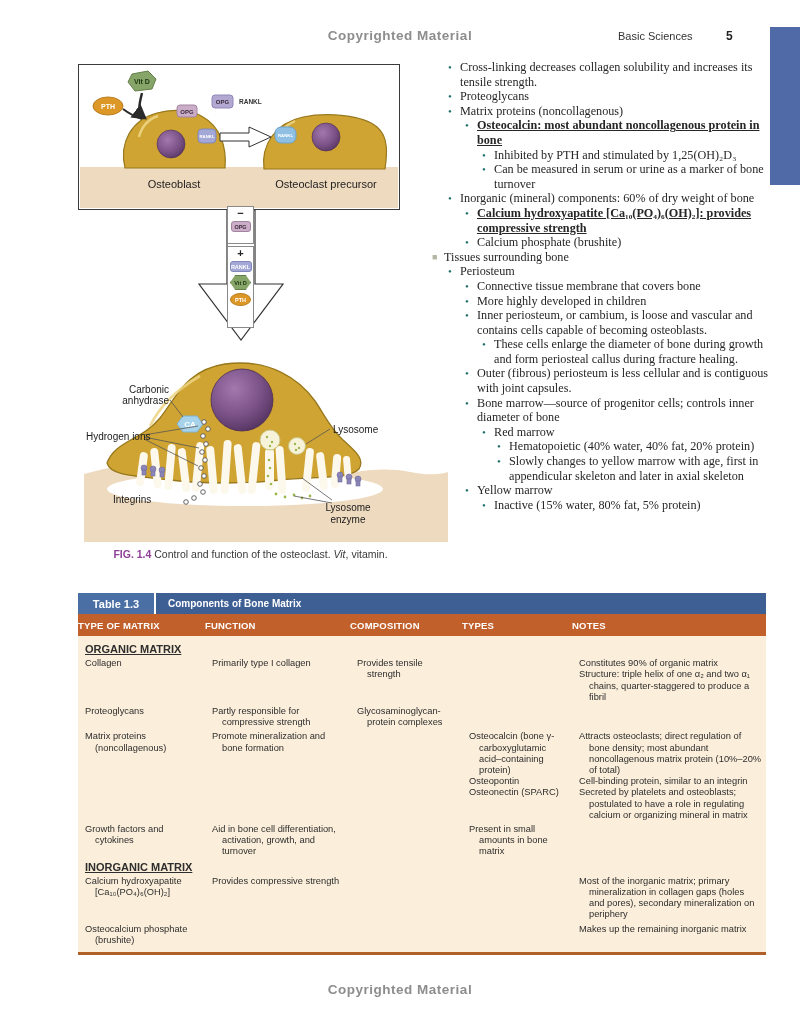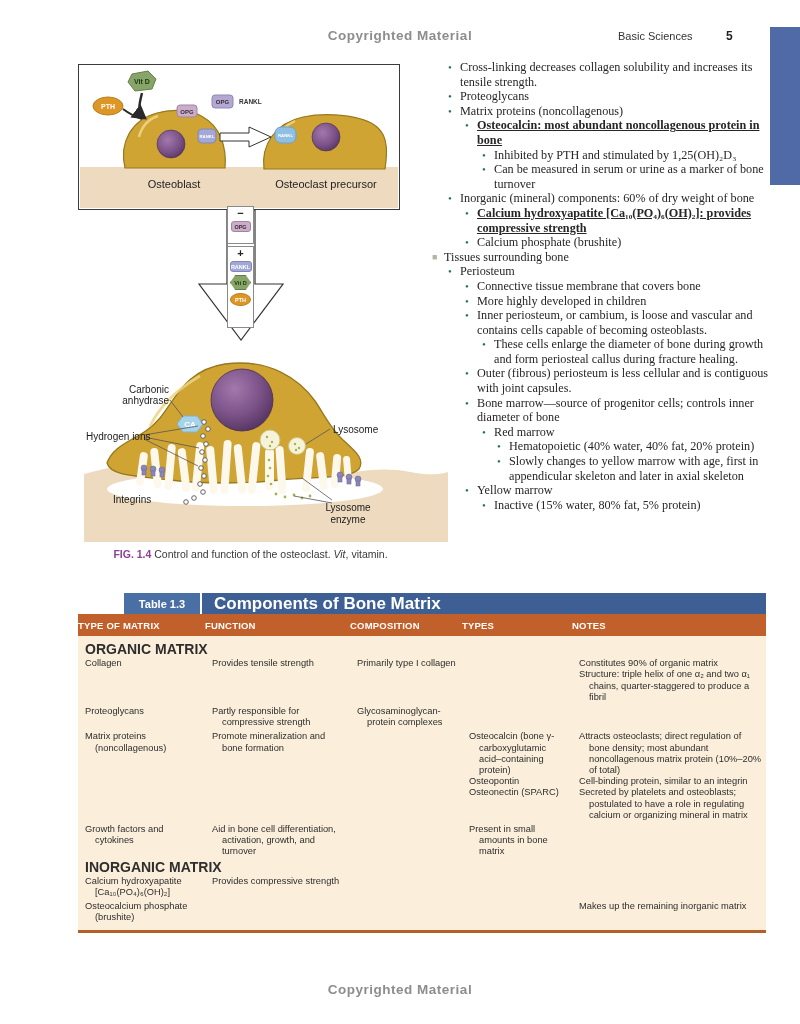--- a/index.html
+++ b/index.html
@@ -43,34 +43,34 @@
   .bul-sq{color:var(--bulsquare);font-size:9px;}
   .bitem .btx{flex:1;}
   .bitem.bold .btx{font-weight:bold;text-decoration:underline;}
   .lvl0{margin-left:0;}
   .lvl1{margin-left:16px;}
   .lvl2{margin-left:33px;}
   .lvl3{margin-left:50px;}
   .lvl4{margin-left:65px;}
   
   #tbl{position:absolute;left:78px;top:593px;width:688px;}
-  #tbl-titlebar{display:flex;height:21px;background:var(--tblue);margin-left:46px;}
+  #tbl-titlebar{display:flex;height:21px;background:var(--tblue);}
   #tbl-id{width:76px;background:var(--tbluelight);color:#fff;font-weight:bold;font-size:11px;
           display:flex;align-items:center;justify-content:center;border-right:2px solid #fff;}
-  #tbl-title{color:#fff;font-weight:bold;font-size:17px;display:flex;align-items:center;padding-left:12px;}
+  #tbl-title{color:#fff;font-weight:bold;font-size:10px;display:flex;align-items:center;padding-left:12px;}
   #tbl-colhdr{display:grid;grid-template-columns:127px 145px 112px 110px 194px;background:var(--trust);
               height:22px;align-items:center;color:#fff;font-weight:bold;font-size:9.5px;letter-spacing:.2px;}
   #tbl-colhdr div{}
   #tbl-body{background:var(--tcream);padding:4px 0 6px 0;border-bottom:3px solid var(--tborder);}
   .trow{display:grid;grid-template-columns:127px 145px 112px 110px 194px;font-size:9.3px;
         line-height:11.2px;color:#2e2e2e;margin-top:3px;}
   .trow.cont{margin-top:0;}
   .trow .cell{padding-right:4px;}
   .cell .line{padding-left:17px;text-indent:-10px;}
-  .trow.secrow{font-weight:bold;font-size:14px;margin-top:4px;}
+  .trow.secrow{font-weight:bold;font-size:11px;margin-top:4px;text-decoration:underline;}
   .trow.secrow .cell{padding-left:7px;}
 </style>
 </head>
 <body>
 
 <div id="page">
 
   <div class="watermark" id="hdr-watermark">Copyrighted Material</div>
   <div id="hdr-section">Basic Sciences</div>
   <div id="hdr-page">5</div>
@@ -359,24 +359,24 @@
     </div>
     <div id="tbl-body">
         <div class="trow secrow">
           <div class="cell" style="grid-column: 1 / span 5;">ORGANIC MATRIX</div>
         </div>
         <div class="trow">
           <div class="cell">
             <div class="line">Collagen</div>
           </div>
           <div class="cell">
+            <div class="line">Primarily type I collagen</div>
+          </div>
+          <div class="cell">
             <div class="line">Provides tensile strength</div>
-          </div>
-          <div class="cell">
-            <div class="line">Primarily type I collagen</div>
           </div>
           <div class="cell">
             <div class="line"></div>
           </div>
           <div class="cell">
             <div class="line">Constitutes 90% of organic matrix</div>
             <div class="line">Structure: triple helix of one α₂ and two α₁ chains, quarter-staggered to produce a fibril</div>
           </div>
         </div>
         <div class="trow">
@@ -467,20 +467,23 @@
           </div>
           <div class="cell">
             <div class="line">Provides compressive strength</div>
           </div>
           <div class="cell">
             <div class="line"></div>
           </div>
           <div class="cell">
             <div class="line"></div>
           </div>
+          <div class="cell">
+            <div class="line">Most of the inorganic matrix; primary mineralization in collagen gaps (holes and pores), secondary mineralization on periphery</div>
+          </div>
         </div>
         <div class="trow">
           <div class="cell">
             <div class="line">Osteocalcium phosphate (brushite)</div>
           </div>
           <div class="cell">
             <div class="line"></div>
           </div>
           <div class="cell">
             <div class="line"></div>

